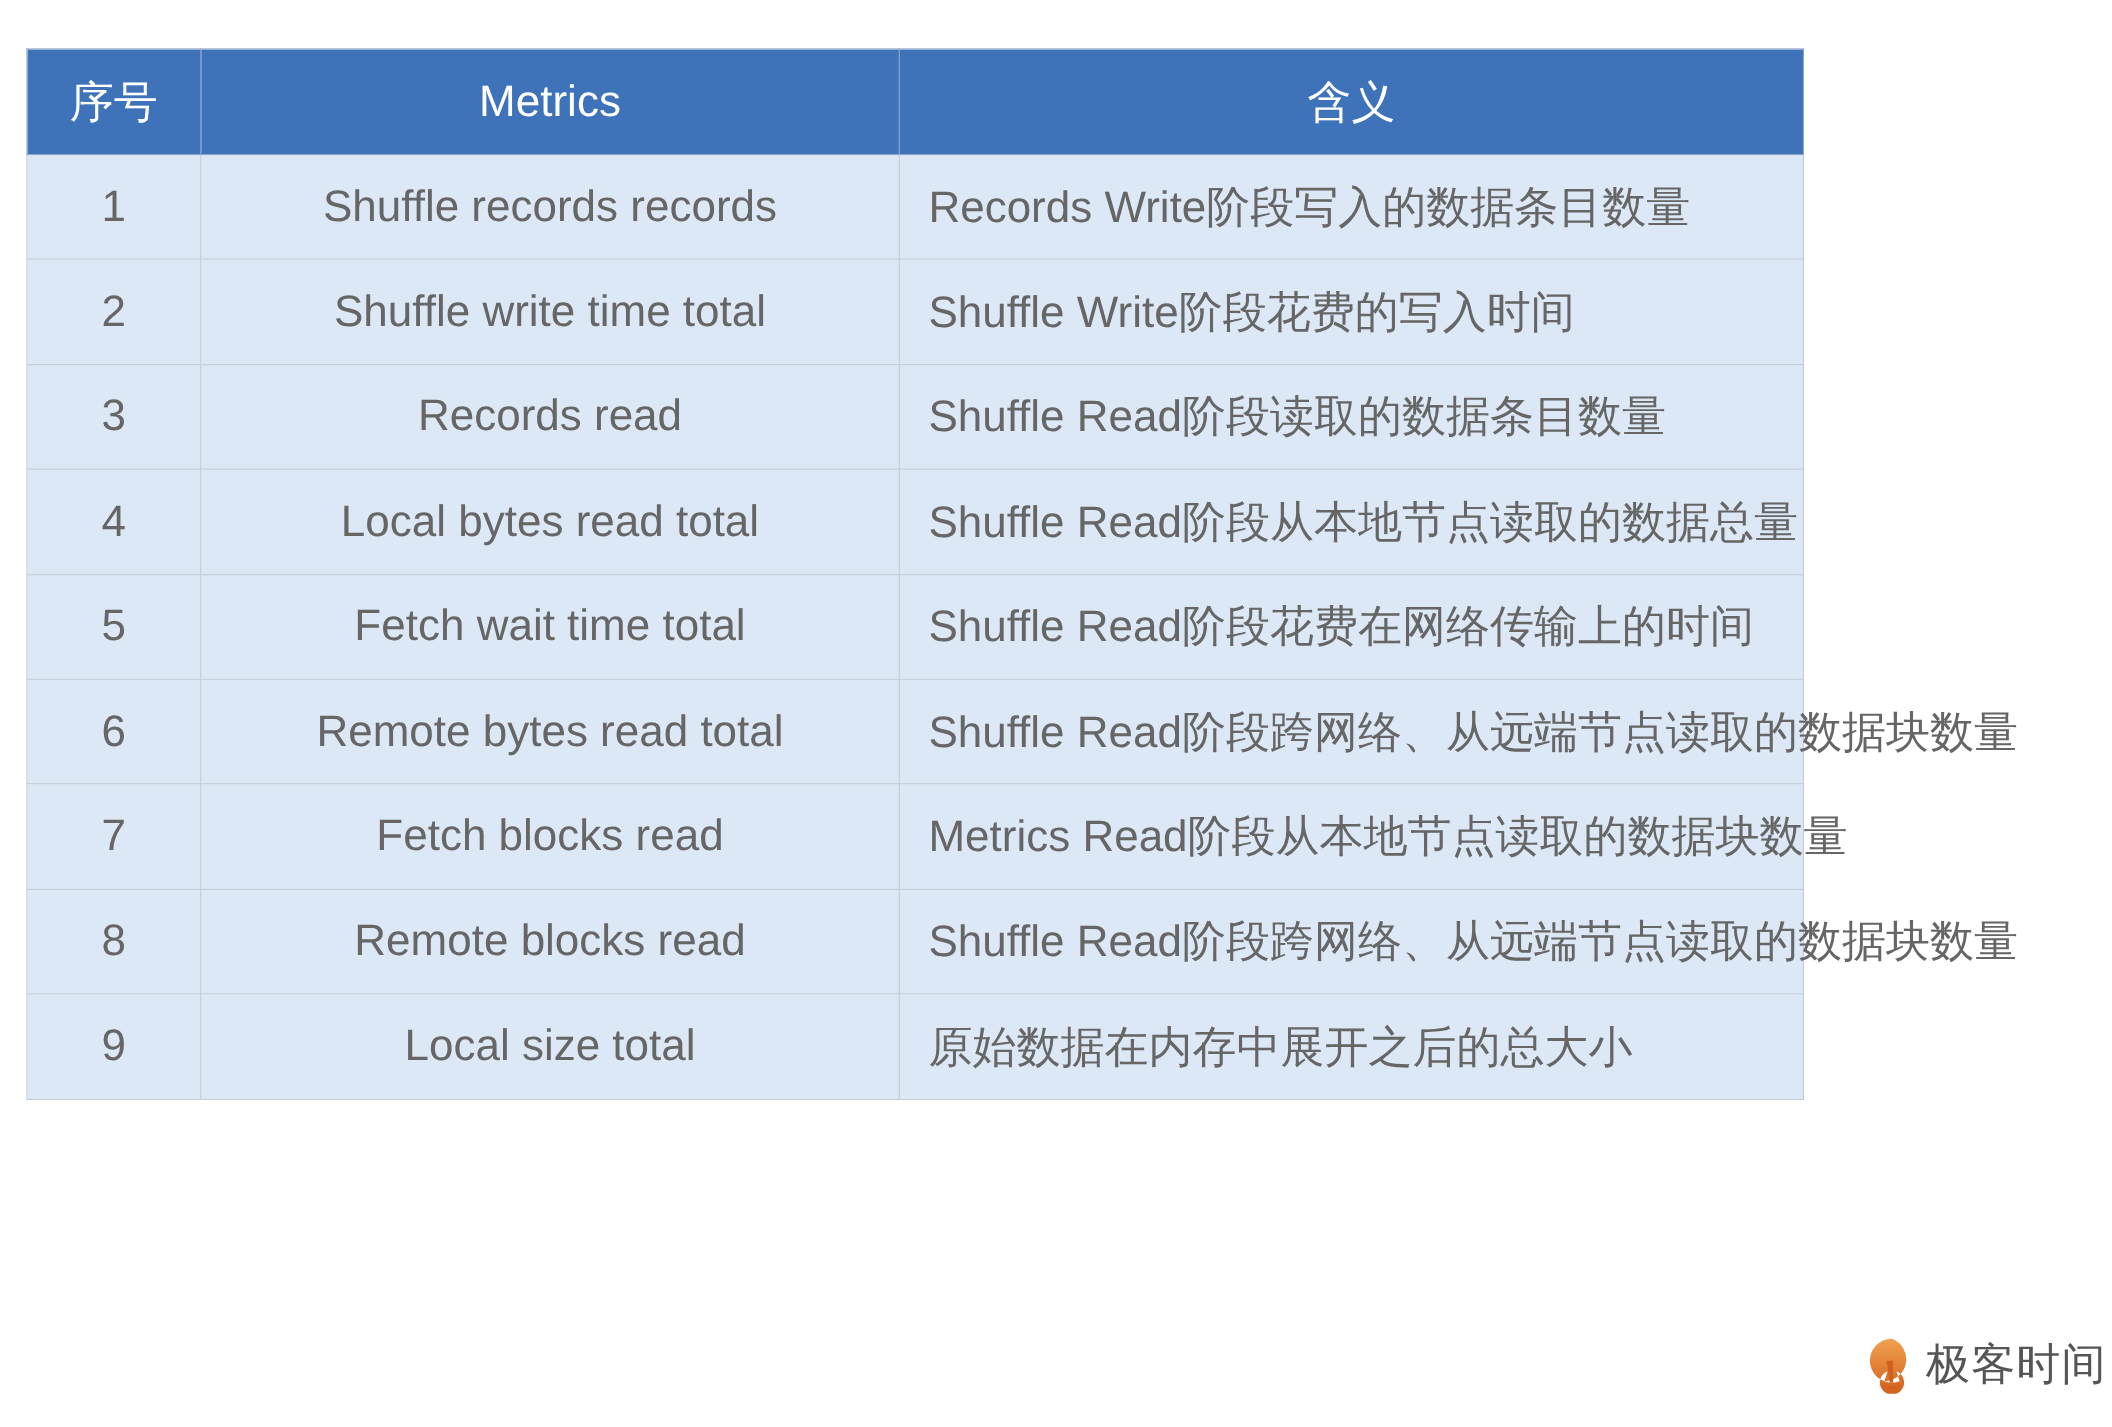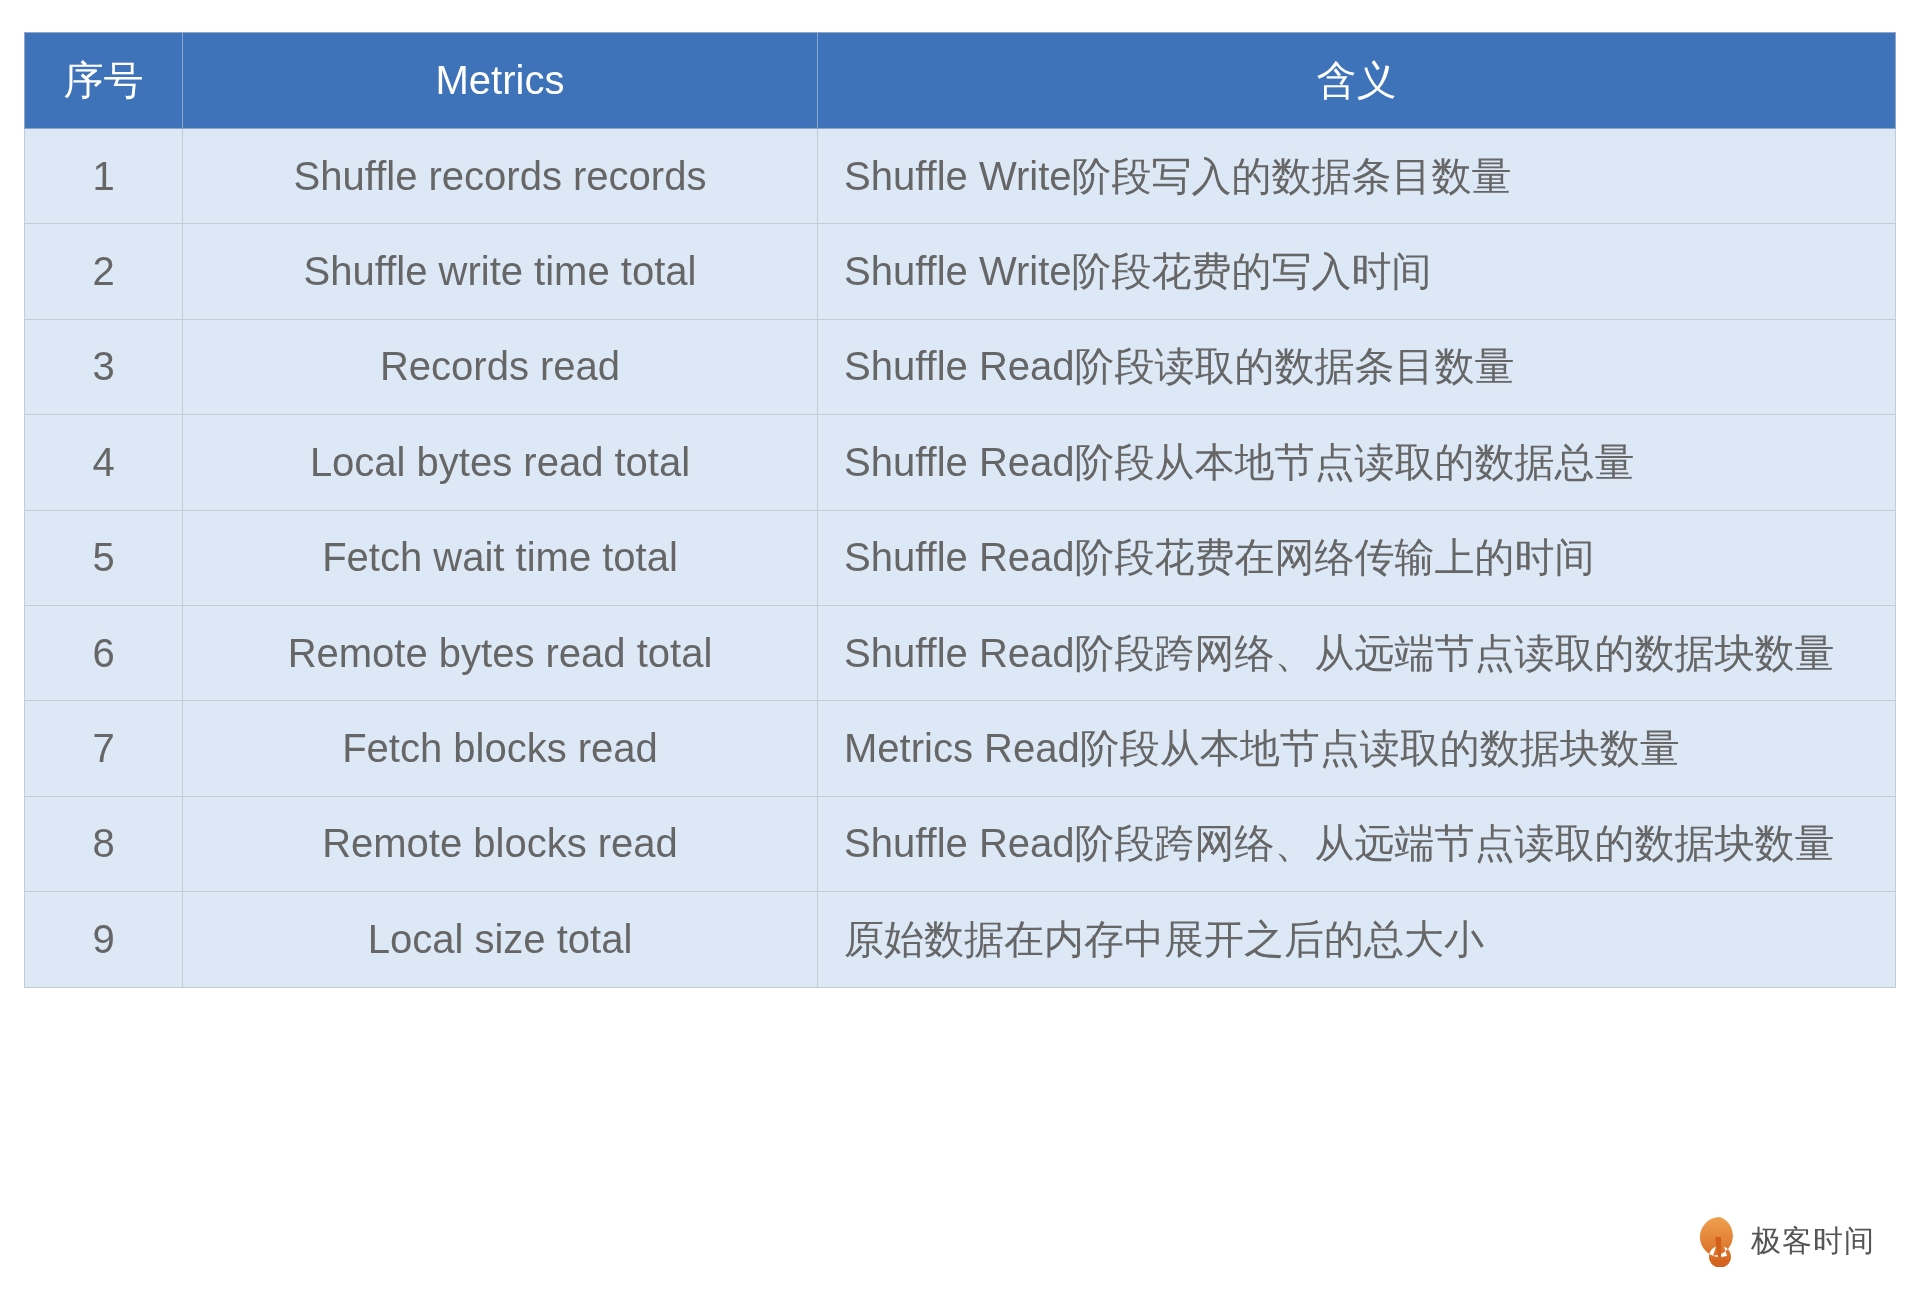--- a/index.html
+++ b/index.html
@@ -10,22 +10,22 @@
     body {
       width: 1920px;
       height: 1297px;
       position: relative;
       overflow: hidden;
       font-family: "Liberation Sans", "DejaVu Sans", sans-serif;
     }
     .metrics-table {
       position: absolute;
       left: 24px;
-      top: 32px;
-      width: 1872px;
+      top: 44px;
+      width: 1616px;
       border-collapse: collapse;
       table-layout: fixed;
     }
     .metrics-table th,
     .metrics-table td {
       border: 1px solid #c3ccd6;
       padding: 0;
     }
     .metrics-table thead tr {
       height: 96px;
@@ -61,21 +61,21 @@
       display: flex;
       align-items: center;
       gap: 8px;
     }
     .logo-icon {
       width: 46px;
       height: 52px;
       display: block;
     }
     .logo-text {
-      font-size: 30px;
+      font-size: 40px;
       color: #555555;
       letter-spacing: 1px;
       line-height: 52px;
     }
   </style>
 </head>
 <body>
 
 <table class="metrics-table">
   <colgroup>
@@ -87,21 +87,21 @@
     <tr>
       <th>序号</th>
       <th>Metrics</th>
       <th>含义</th>
     </tr>
   </thead>
   <tbody>
     <tr>
       <td class="cell-no">1</td>
       <td class="cell-metric">Shuffle records records</td>
-      <td class="cell-desc">Shuffle Write阶段写入的数据条目数量</td>
+      <td class="cell-desc">Records Write阶段写入的数据条目数量</td>
     </tr>
     <tr>
       <td class="cell-no">2</td>
       <td class="cell-metric">Shuffle write time total</td>
       <td class="cell-desc">Shuffle Write阶段花费的写入时间</td>
     </tr>
     <tr>
       <td class="cell-no">3</td>
       <td class="cell-metric">Records read</td>
       <td class="cell-desc">Shuffle Read阶段读取的数据条目数量</td>

